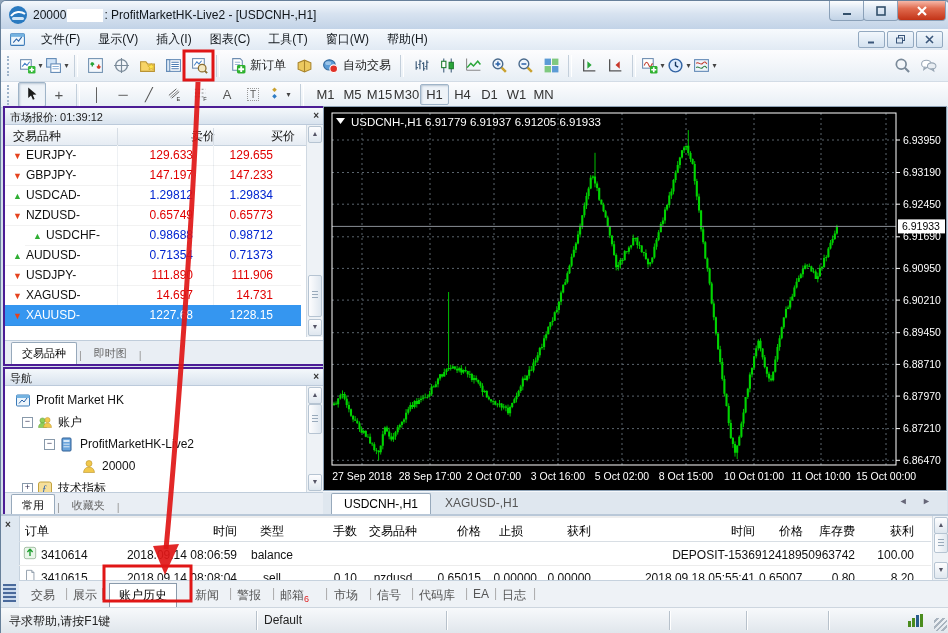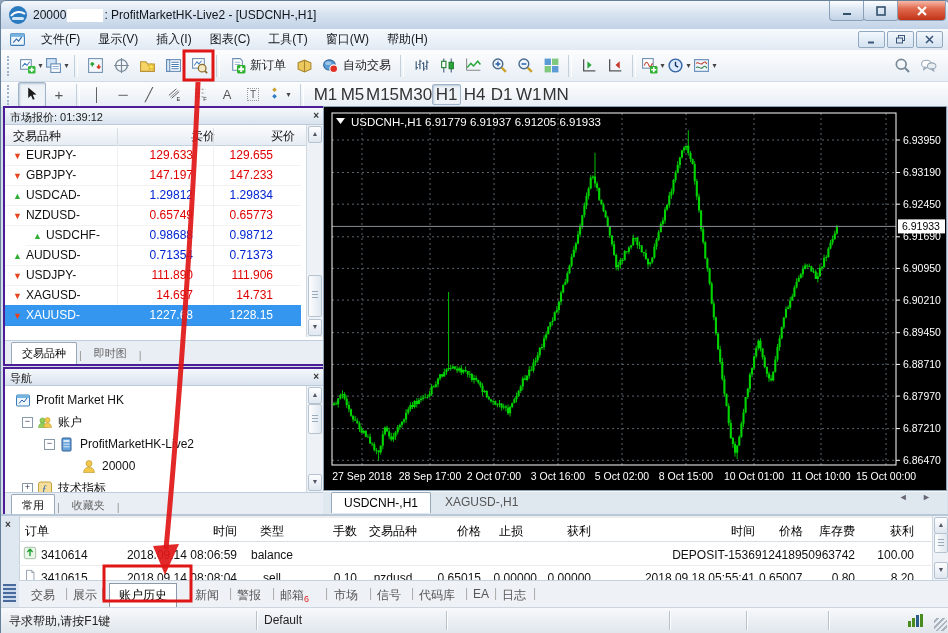--- a/index.html
+++ b/index.html
@@ -24,21 +24,21 @@
   .tb1{top:49px;height:31px;border-bottom:1px solid #d3dce6;}
   .tb2{top:81px;height:25px;border-bottom:1px solid #c8d4e0;}
   .tbtn{height:23px;min-width:26px;display:flex;align-items:center;justify-content:center;border-radius:2px;color:#222;}
   .tbtn svg{width:17px;height:17px;}
   .tbtn.small svg{width:15px;height:15px;}
   .tbtn.labeled{padding:0 5px;gap:4px;font-size:12px;white-space:nowrap;}
   .tbtn.active{background:#eef3f8;border:1px solid #9fb4c8;box-shadow:inset 1px 1px 2px #b9c6d4;}
   .drop{font-size:8px;color:#444;margin-left:2px;}
   .tsep{width:2px;height:22px;border-left:1px solid #c3cfdb;border-right:1px solid #ffffff;margin:0 4px;}
   .tgrip{width:5px;height:20px;border-left:2px dotted #9fb4ca;margin:0 4px 0 6px;}
-  .tf{min-width:27px;height:19px;font-size:17px;color:#333;display:flex;align-items:center;justify-content:center;border-radius:2px;}
+  .tf{min-width:27px;height:19px;font-size:13px;color:#333;display:flex;align-items:center;justify-content:center;border-radius:2px;}
   .tf.active{background:#eef3f8;border:1px solid #9fb4c8;box-shadow:inset 1px 1px 2px #b9c6d4;}
   .glyph{font-size:13px;color:#555;}
   .labelT{font-size:10px;color:#555;border:1px dotted #999;padding:0 2px;}
   
   .panel{position:absolute;background:#ffffff;border:2px solid #4c1d95;}
   .panel-title{position:absolute;left:0;top:0;right:0;height:17px;background:linear-gradient(#f4f8fb,#d9e3ee);border-bottom:1px solid #bccadb;font-size:11px;color:#222;padding:2px 0 0 5px;box-sizing:border-box;}
   .close-x{position:absolute;right:4px;top:2px;font-size:10px;font-weight:bold;color:#333;line-height:11px;}
   .mw-colhead{position:absolute;left:0;top:17px;right:0;height:20px;background:linear-gradient(#fcfdfe,#e6ecf3);border-bottom:1px solid #c6d2de;font-size:12px;color:#111;}
   .mw-colhead span{position:absolute;top:3px;}
   .colline{position:absolute;top:0;width:1px;background:#d6dde5;}
@@ -56,21 +56,21 @@
   .scrollbar{position:absolute;width:16px;background:#eef2f6;border-left:1px solid #d0d9e2;}
   .sb-btn{position:absolute;left:1px;right:1px;height:15px;background:linear-gradient(#fdfdfe,#dfe7ef);border:1px solid #b6c4d2;border-radius:2px;font-size:7px;color:#556;text-align:center;line-height:14px;}
   .sb-thumb{position:absolute;left:1px;right:1px;background:linear-gradient(90deg,#fdfdfe,#dfe7ef);border:1px solid #b6c4d2;border-radius:2px;}
   .sb-thumb:after{content:"";position:absolute;left:3px;right:3px;top:45%;border-top:1px solid #9ab;box-shadow:0 3px 0 #9ab,0 -3px 0 #9ab;}
   
   .nav-item{position:absolute;font-size:12px;color:#111;height:20px;display:flex;align-items:center;gap:5px;}
   .nav-item .icn{width:16px;height:16px;flex:0 0 16px;}
   .expander{position:absolute;width:9px;height:9px;border:1px solid #8899aa;background:#fff;font-size:9px;line-height:7px;text-align:center;color:#335;}
   
   .chartw{position:absolute;left:322px;top:105px;width:624px;height:385px;background:#000;border:1px solid #8ea2b6;box-sizing:border-box;}
-  .chart-tabs{position:absolute;left:322px;top:490px;width:624px;height:23px;background:#dfe7ef;border-top:1px solid #f5f8fb;font-size:12px;display:flex;align-items:flex-start;padding-left:8px;gap:2px;box-sizing:border-box;}
+  .chart-tabs{position:absolute;left:322px;top:490px;width:624px;height:23px;background:#dfe7ef;border-top:1px solid #f5f8fb;font-size:12px;display:flex;align-items:center;padding-left:8px;gap:2px;box-sizing:border-box;}
   .ctab{padding:3px 12px;color:#555;}
   .ctab.active{background:#fff;border:1px solid #97a9bb;border-bottom:none;color:#000;border-radius:2px 2px 0 0;}
   .ctab-arrows{margin-left:auto;padding:0 10px 4px 0;color:#667;font-size:9px;letter-spacing:6px;}
   
   .terminal{position:absolute;left:0;top:513px;width:948px;height:91px;background:#fff;border-top:2px solid #b9c8d8;overflow:hidden;}
   .term-strip{position:absolute;left:0;top:0;width:18px;height:91px;background:#dfe8f1;border-right:1px solid #c6d2de;}
   .tcell{position:absolute;font-size:12px;color:#111;white-space:nowrap;}
   .thead .tcell{color:#000;}
   .trow{border-bottom:1px solid #eee;}
   .term-tabs{position:absolute;left:18px;right:0;top:64px;height:27px;background:#eef2f6;border-top:1px solid #c6d2de;font-size:12px;}

